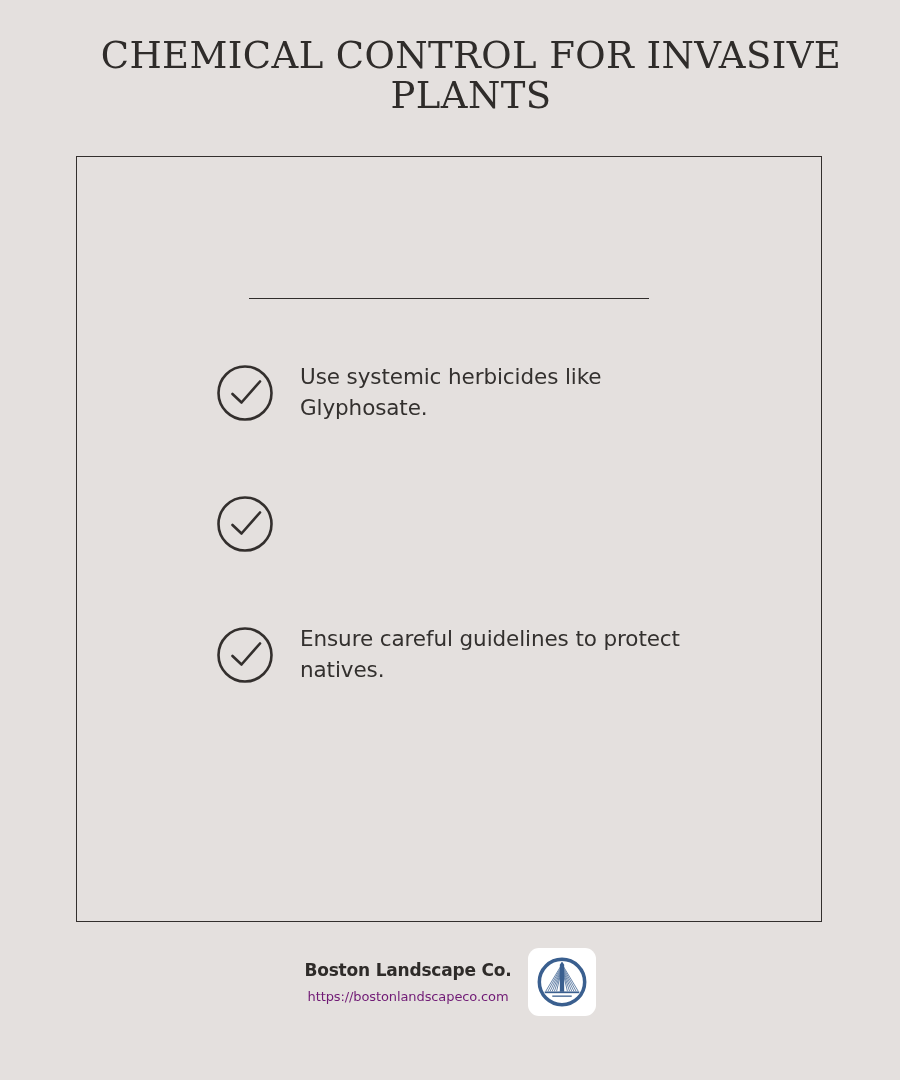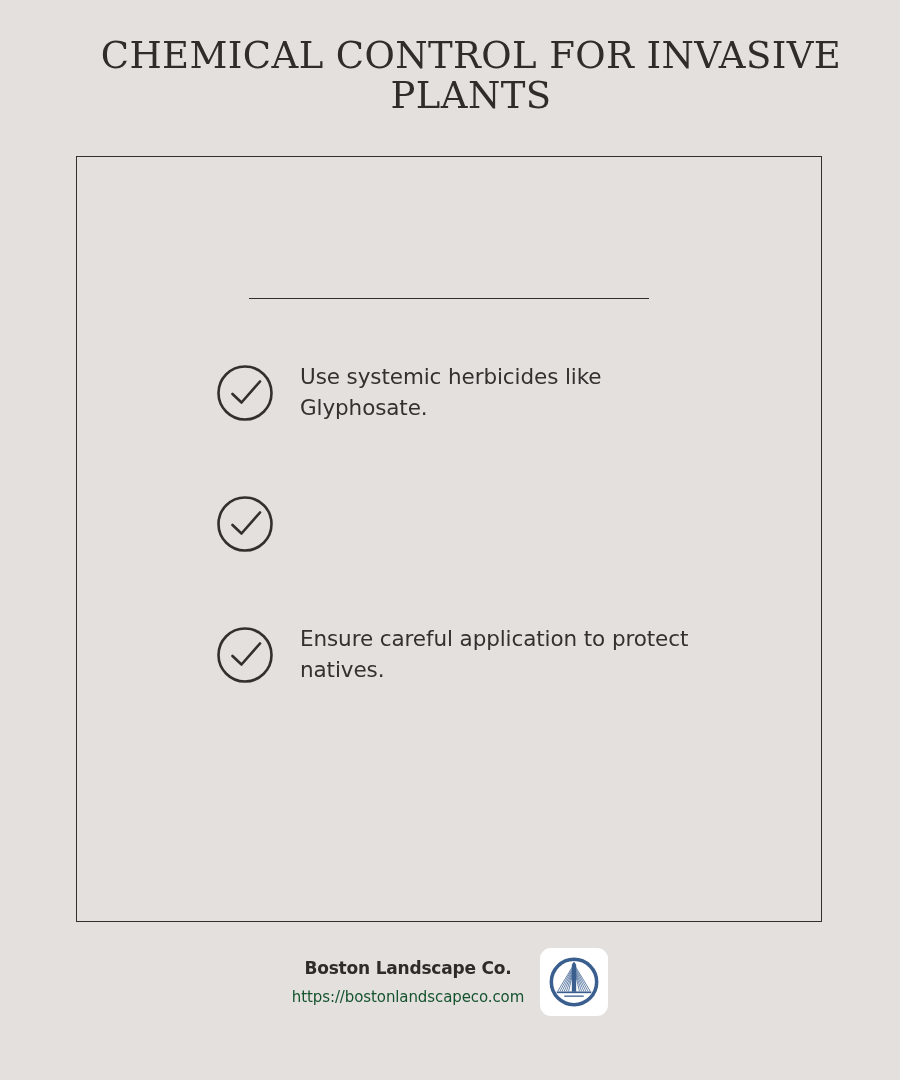--- a/index.html
+++ b/index.html
@@ -116,22 +116,22 @@
   .brand-name {
     font-family: "DejaVu Sans", "Liberation Sans", sans-serif;
     font-size: 17px;
     font-weight: bold;
     color: #2e2b29;
     letter-spacing: -0.2px;
     line-height: 1.2;
   }
   .brand-url {
     font-family: "DejaVu Sans", "Liberation Sans", sans-serif;
-    font-size: 15px;
-    color: #14532d;
+    font-size: 13px;
+    color: #701a75;
     margin-top: 9px;
     letter-spacing: -0.1px;
   }
   .logo-card {
     width: 68px;
     height: 68px;
     background: #ffffff;
     border-radius: 11px;
     display: flex;
     align-items: center;
@@ -169,21 +169,21 @@
             <circle cx="30" cy="30" r="26.5" fill="none" stroke="#332f2d" stroke-width="2.6"></circle>
             <path d="M17.5 31 L26.5 39.5 L45 18.5" fill="none" stroke="#332f2d" stroke-width="2.6" stroke-linecap="round" stroke-linejoin="round"></path>
           </svg>
         </li>
 
         <li class="check-item">
           <svg class="check-icon" viewBox="0 0 60 60">
             <circle cx="30" cy="30" r="26.5" fill="none" stroke="#332f2d" stroke-width="2.6"></circle>
             <path d="M17.5 31 L26.5 39.5 L45 18.5" fill="none" stroke="#332f2d" stroke-width="2.6" stroke-linecap="round" stroke-linejoin="round"></path>
           </svg>
-          <span class="check-text">Ensure careful application to protect natives.</span>
+          <span class="check-text">Ensure careful guidelines to protect natives.</span>
         </li>
 
 
       </ul>
     </div>
   </div>
 
   <div class="footer">
 
     <div class="footer-text">

